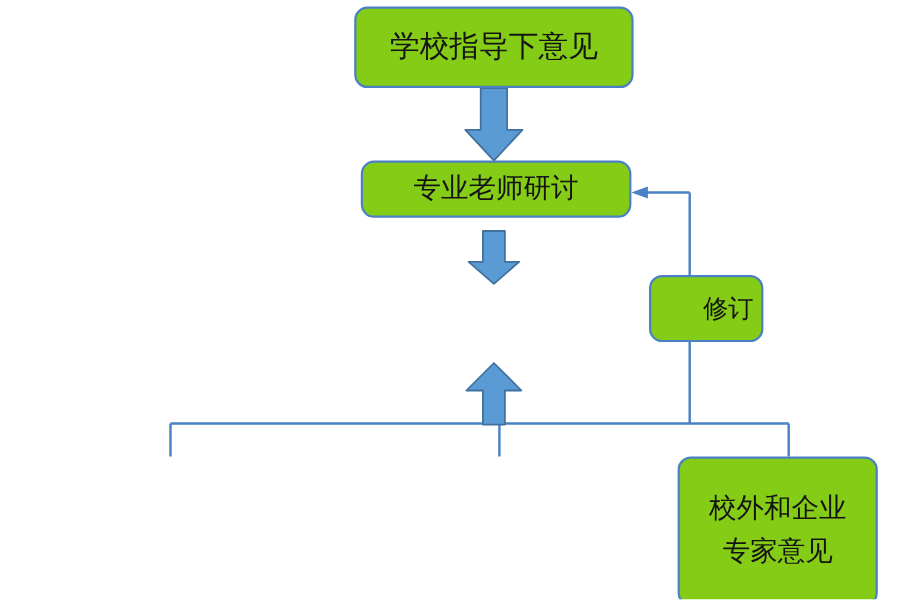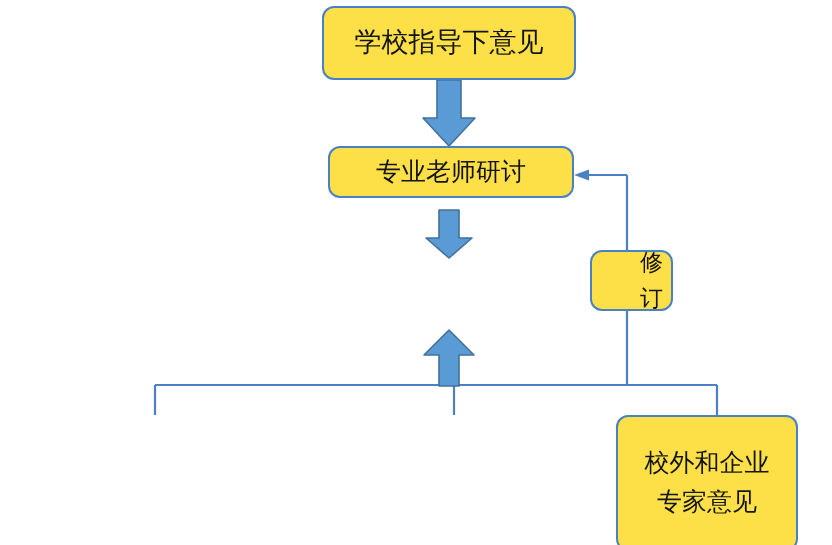--- a/index.html
+++ b/index.html
@@ -13,38 +13,38 @@
     height: 545px;
     background: #ffffff;
     overflow: hidden;
     font-family: "Liberation Serif", "DejaVu Serif", serif;
   }
   .node {
     position: absolute;
     box-sizing: border-box;
     border: 2px solid #4a80c4;
     border-radius: 12px;
-    background: #fde047;
+    background: #84cc16;
     display: flex;
     align-items: center;
     justify-content: center;
     text-align: center;
     color: #141414;
     line-height: 1.55;
     z-index: 3;
   }
   .node .label {
     display: block;
     padding: 0 6px;
     white-space: pre-line;
   }
   #node-school   { left: 322px; top: 6px;   width: 254px; height: 74px;  font-size: 27px; }
   #node-teachers { left: 328px; top: 146px; width: 246px; height: 52px;  font-size: 25px; }
   #node-goal     { left: 348px; top: 258px; width: 203px; height: 68px;  font-size: 25px; }
-  #node-revise   { left: 590px; top: 250px; width: 83px;  height: 61px;  font-size: 23px; padding-left: 40px; }
+  #node-revise   { left: 590px; top: 250px; width: 104px;  height: 61px;  font-size: 23px; padding-left: 40px; }
   #node-students { left: 62px;  top: 415px; width: 184px; height: 108px; font-size: 25px; }
   #node-employer { left: 362px; top: 415px; width: 184px; height: 108px; font-size: 25px; }
   #node-experts  { left: 616px; top: 415px; width: 182px; height: 136px; font-size: 25px; }
 
   .svg-layer {
     position: absolute;
     left: 0;
     top: 0;
     width: 832px;
     height: 545px;

